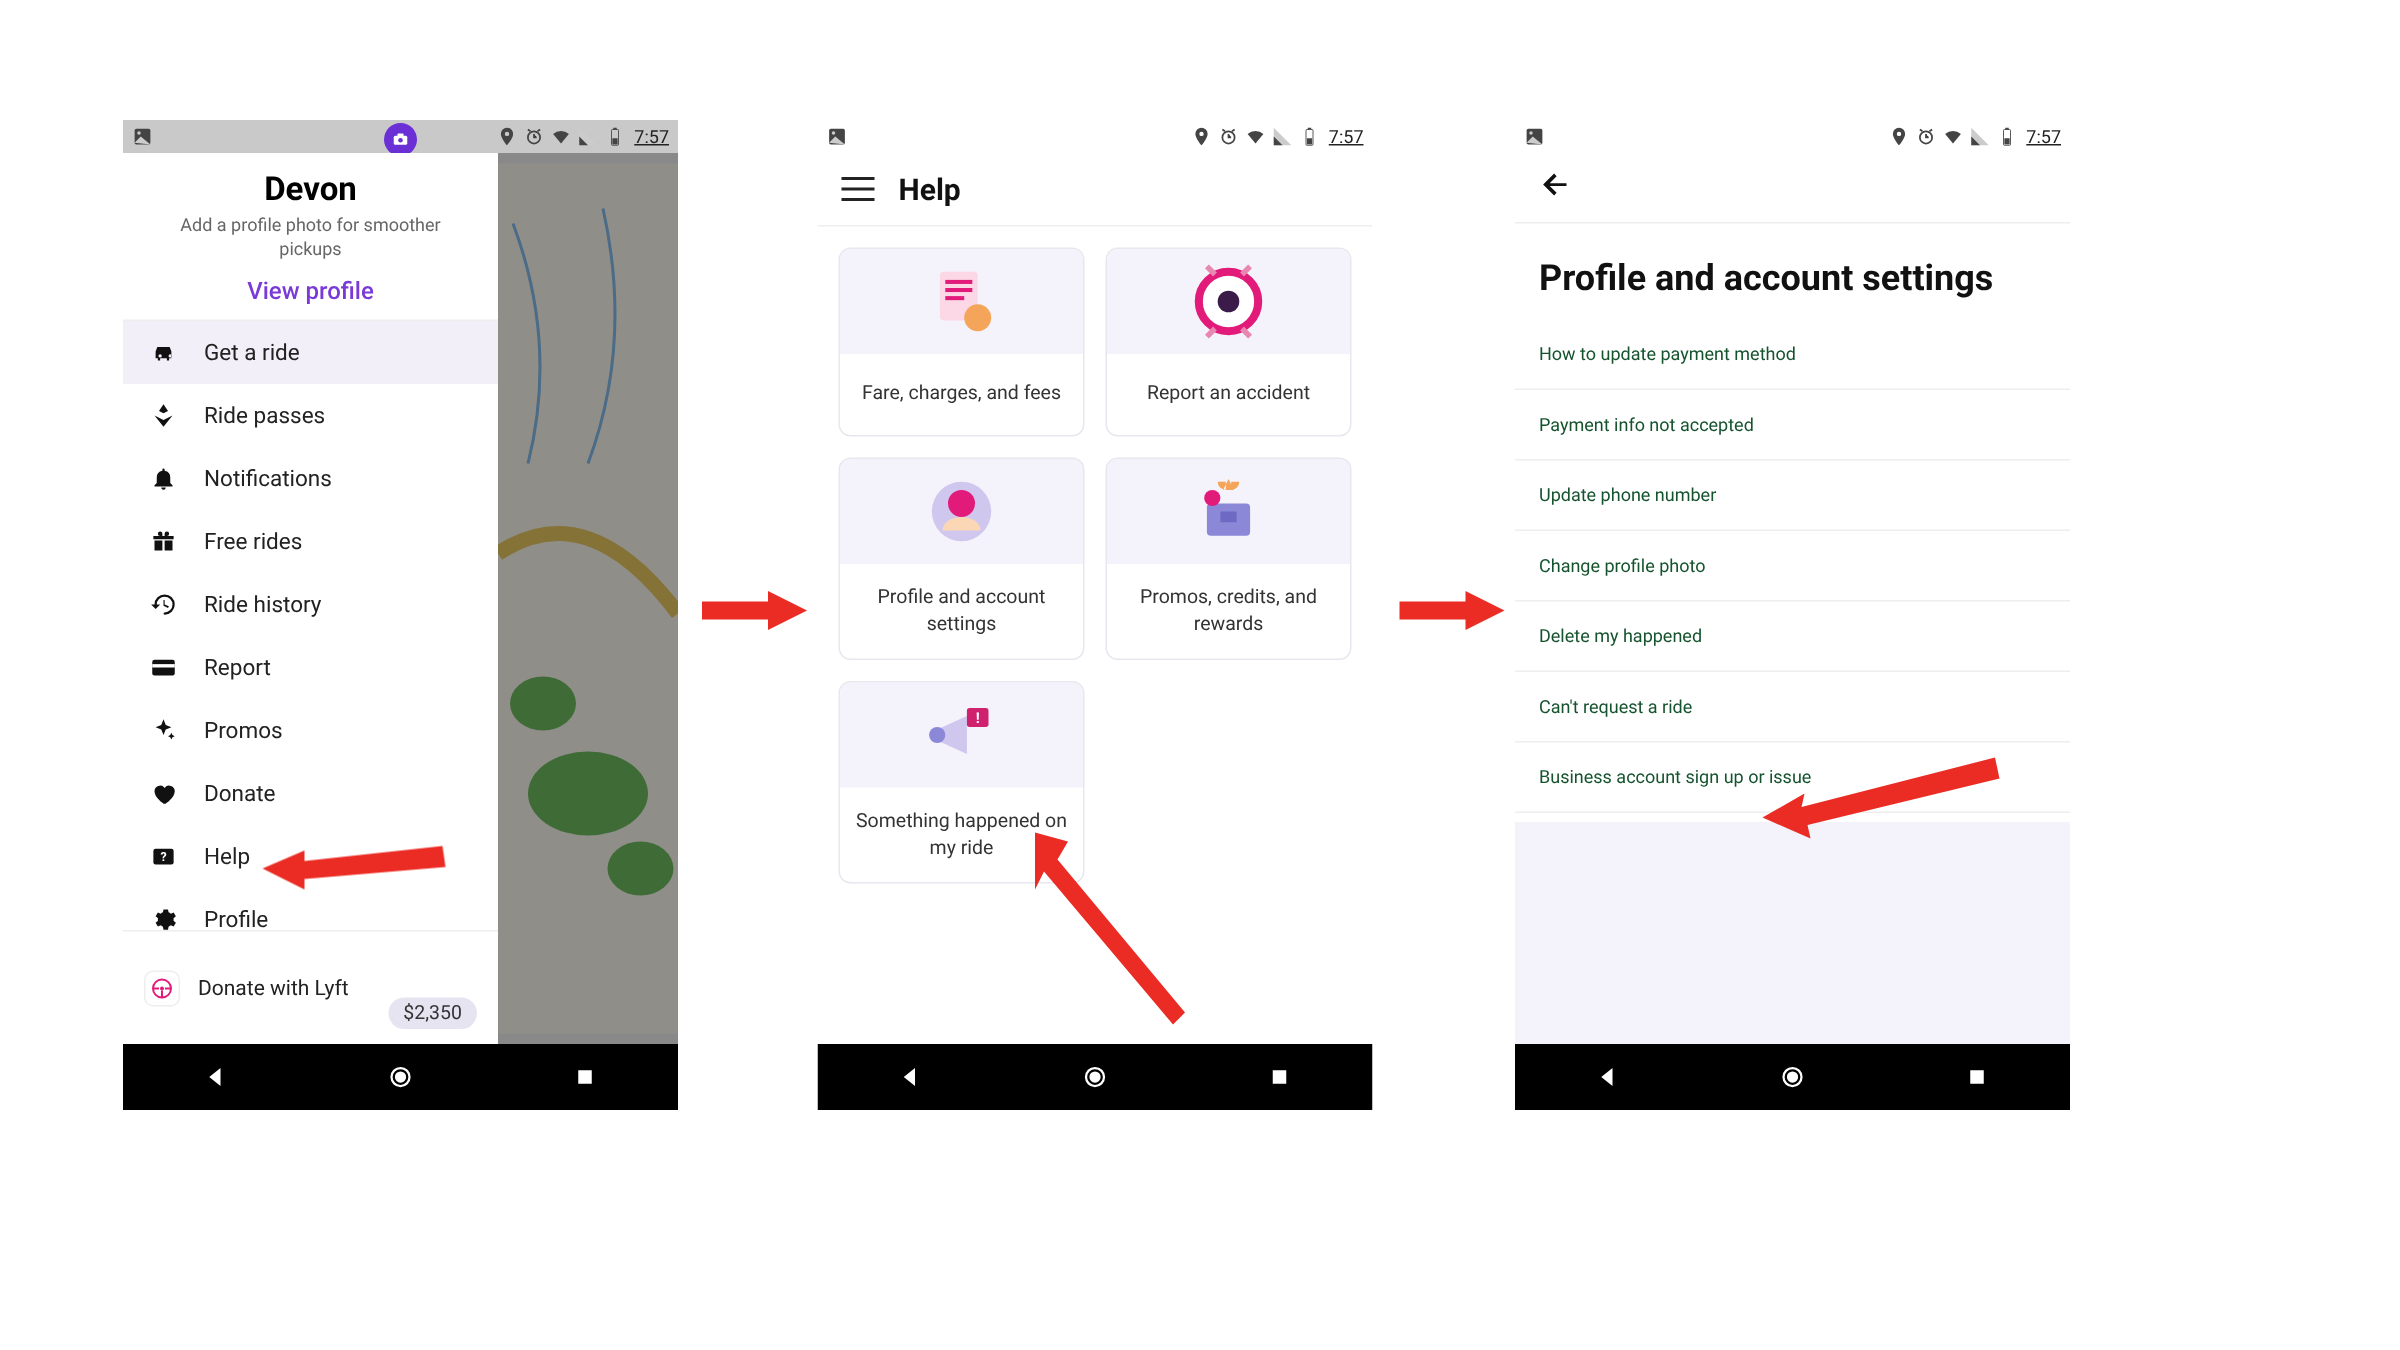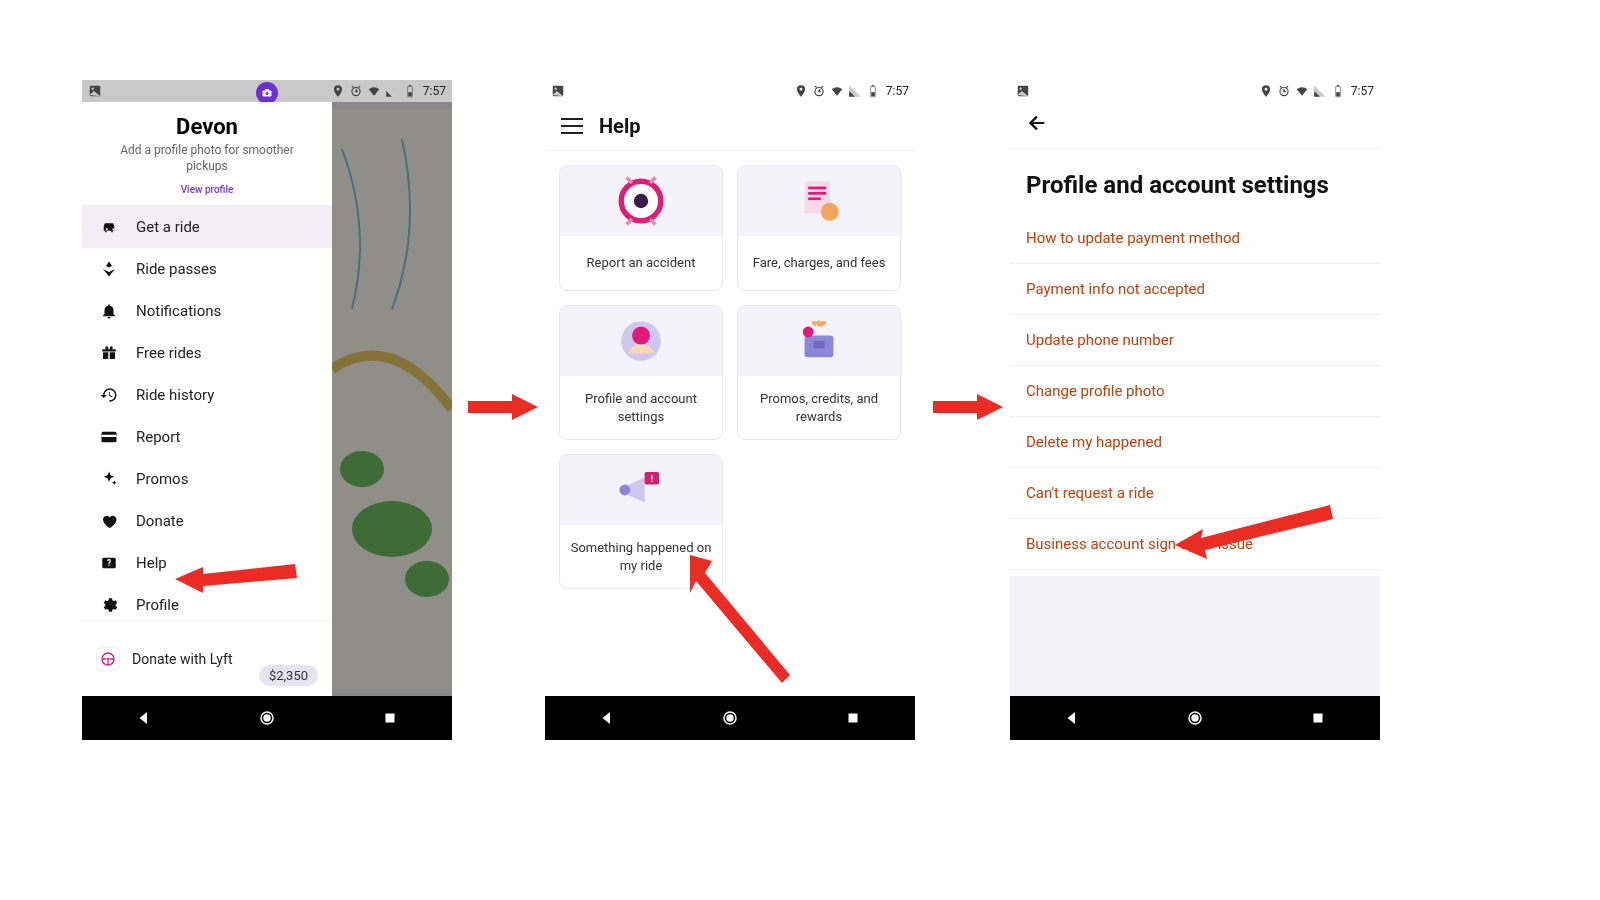--- a/index.html
+++ b/index.html
@@ -22,41 +22,41 @@
   #phone3 { left:1010px; top: 80px; }
 
   .statusbar {
     height: 22px;
     display: flex; align-items: center; justify-content: space-between;
     padding: 0 6px;
     font-size: 12px; color: #222;
   }
   .statusbar.dark { background: #c9c9c9; }
   .sb-left { display:flex; gap:6px; align-items:center;}
-  .sb-right { display:flex; gap:4px; align-items:center;}
+  .sb-right { display:flex; gap:4px; align-items:center;text-decoration:underline;}
   .sb-ic { width:14px; height:14px; display:inline-block; }
   .sb-time { font-size:12px; margin-left:2px;}
 
   
   .androidnav {
     position:absolute; left:0; right:0; bottom:0; height:44px; background:#000;
     display:flex; justify-content:space-around; align-items:center;
   }
   .nav-ic { width:18px; height:18px; fill:#fff; }
 
   
   .screen1 { position:relative; width:100%; height:calc(100% - 44px - 22px); }
   .mapbg { position:absolute; inset:0; background:#dedede; }
   .map-svg { position:absolute; left:250px; top:0; width:120px; height:100%; opacity:.9;}
   .mapdim { position:absolute; left:250px; top:0; right:0; bottom:0; background:rgba(0,0,0,0.38);}
   .drawer { position:absolute; left:0; top:0; width:250px; bottom:0; background:#fff; display:flex; flex-direction:column;}
   .drawer-head { padding:12px 18px 10px; text-align:center; border-bottom:1px solid #eee;}
   .user-name { font-size:22px; font-weight:700; color:#000000; margin-bottom:4px;}
   .user-sub { font-size:12px; color:#666; line-height:1.3; margin-bottom:10px;}
-  .view-profile { font-size:10px; color:#7a3ad6; font-weight:500;}
+  .view-profile { font-size:16px; color:#7a3ad6; font-weight:500;}
   .menu { flex:1; overflow:auto;}
   .mi { display:flex; align-items:center; gap:18px; padding:12px 18px; font-size:15px; color:#222; }
   .mi.sel { background:#f2eff8; }
   .mi .mi-ic { width:18px; height:18px; color:#111; flex-shrink:0;}
   .drawer-foot { border-top:1px solid #eee; padding:10px 14px; display:flex; align-items:center; gap:12px;}
   .wheel-ic { width:24px; height:24px; border:1px solid #eee; border-radius:6px; display:flex; align-items:center; justify-content:center;}
   .drive-label { font-size:14px; color:#222; flex:1;}
   .pricepill { background:#e7e4f1; color:#333; font-size:13px; padding:3px 10px; border-radius:14px;margin-top:34px;}
 
   
@@ -69,21 +69,21 @@
   .card { border:1px solid #e8e6ef; border-radius:8px; overflow:hidden; background:#fff;}
   .card .illus { height:70px; background:#f4f2fa; display:flex; align-items:center; justify-content:center;}
   .card .cap { padding:14px 10px; font-size:13px; color:#333; text-align:center; line-height:1.35; min-height:54px; display:flex; align-items:center; justify-content:center;}
 
   
   .screen3 { height:calc(100% - 44px - 22px); display:flex; flex-direction:column;}
   .backbar { padding:10px 16px; border-bottom:1px solid #eee;}
   .backic { width:22px; height:22px; }
   .s3-title { font-size:24px; font-weight:700; color:#111; padding:22px 16px 14px;}
   .optlist {}
-  .opt { padding:16px; font-size:15px; color:#c2410c; border-bottom:1px solid #eee;}
+  .opt { padding:16px; font-size:12px; color:#14532d; border-bottom:1px solid #eee;}
   .s3-footer-space { flex:1; background:#f4f2fa; margin-top:6px;}
 
   
   .arrow { position:absolute; pointer-events:none; }
   .arrow svg { overflow:visible; }
   .colred { fill:#eb2c24; }
   .avatar-top { position:absolute; left:50%; top:2px; transform:translateX(-50%); width:22px; height:22px; border-radius:50%; background:#6b2fd6; display:flex; align-items:center; justify-content:center;}
 </style>
 </head>
 <body>
@@ -279,38 +279,38 @@
           <span></span>
           <span></span>
           <span></span>
         </div>
       <div class="helptitle">Help</div>
     </div>
     <div class="cards">
       <div class="card">
         <div class="illus">
           <svg width="54" height="54" viewBox="0 0 60 60">
-              <circle cx="30" cy="30" r="22" fill="#fff" stroke="#e21b7b" stroke-width="6"></circle>
-              <circle cx="30" cy="30" r="8" fill="#3a1b4a"></circle>
-              <path d="M20 10l-6-6M40 10l6-6M20 50l-6 6M40 50l6 6" stroke="#e887b0" stroke-width="4"></path>
-            </svg>
-        </div>
-        <div class="cap">Report an accident</div>
-      </div>
-      <div class="card">
-        <div class="illus">
-          <svg width="54" height="54" viewBox="0 0 60 60">
               <rect x="14" y="8" width="28" height="36" rx="3" fill="#fcd7e6"></rect>
               <rect x="18" y="14" width="20" height="3" fill="#e21b7b"></rect>
               <rect x="18" y="20" width="20" height="3" fill="#e21b7b"></rect>
               <rect x="18" y="26" width="14" height="3" fill="#e21b7b"></rect>
               <circle cx="42" cy="42" r="10" fill="#f5a55a"></circle>
             </svg>
         </div>
         <div class="cap">Fare, charges, and fees</div>
+      </div>
+      <div class="card">
+        <div class="illus">
+          <svg width="54" height="54" viewBox="0 0 60 60">
+              <circle cx="30" cy="30" r="22" fill="#fff" stroke="#e21b7b" stroke-width="6"></circle>
+              <circle cx="30" cy="30" r="8" fill="#3a1b4a"></circle>
+              <path d="M20 10l-6-6M40 10l6-6M20 50l-6 6M40 50l6 6" stroke="#e887b0" stroke-width="4"></path>
+            </svg>
+        </div>
+        <div class="cap">Report an accident</div>
       </div>
       <div class="card">
         <div class="illus">
           <svg width="54" height="54" viewBox="0 0 60 60">
               <circle cx="30" cy="30" r="22" fill="#cfc7ee"></circle>
               <circle cx="30" cy="24" r="10" fill="#e21b7b"></circle>
               <path d="M16 44a14 10 0 0128 0z" fill="#fcd7b6"></path>
             </svg>
         </div>
         <div class="cap">Profile and account settings</div>

